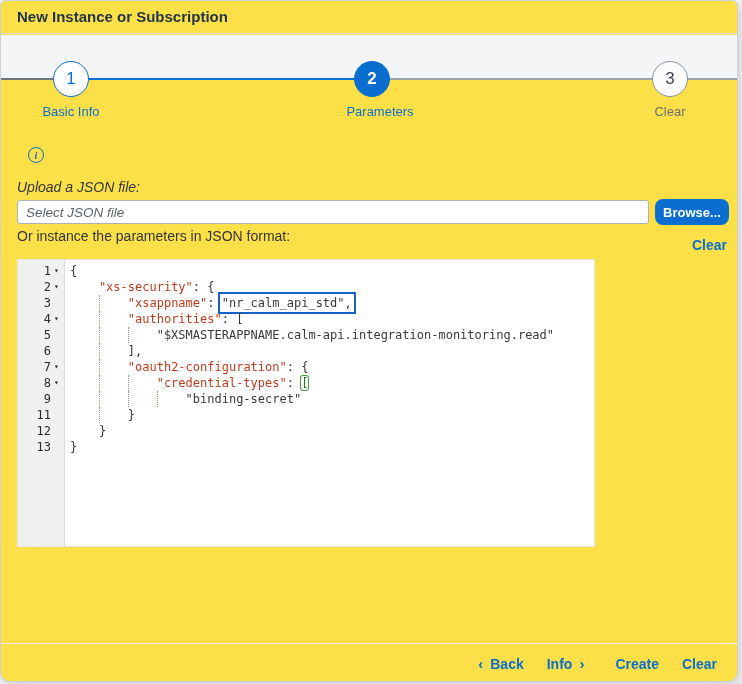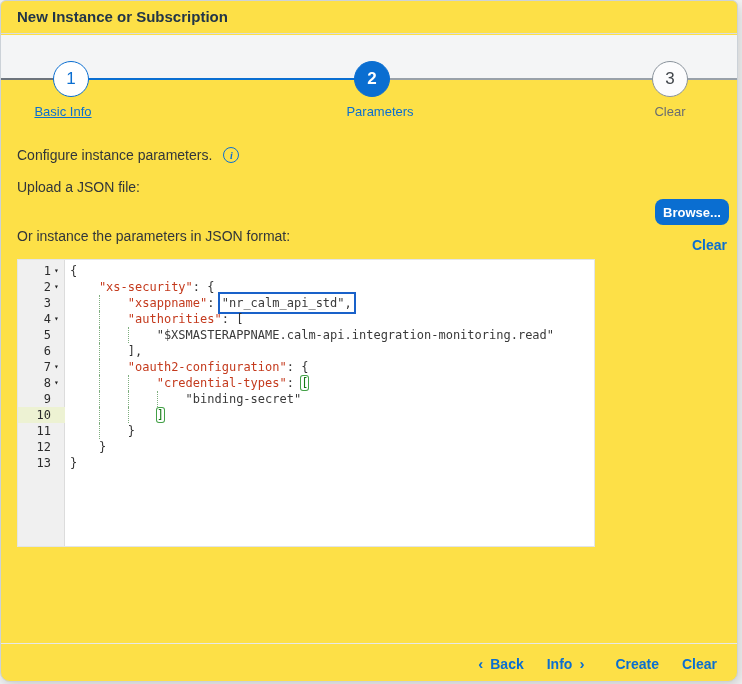--- a/index.html
+++ b/index.html
@@ -15,27 +15,27 @@
   .band { position:absolute; left:0; top:34px; right:0; height:44px; background:#f4f5f6; }
   .track { position:absolute; top:77px; height:2px; background:#99a1a9; left:0; right:0; }
   .track-done { position:absolute; top:77px; height:2px; background:#0a6ed1; left:52px; width:319px; }
   .track-stub { position:absolute; top:77px; height:2px; background:#6d747c; left:0; width:53px; }
   .circ { position:absolute; top:60px; width:36px; height:36px; border-radius:50%;
           display:flex; align-items:center; justify-content:center; font-size:17px; background:#fff; }
   .c1 { left:52px;  border:1px solid #0a6ed1; color:#0a6ed1; }
   .c2 { left:353px; background:#0a6ed1; color:#fff; font-weight:700; border:1px solid #0a6ed1; }
   .c3 { left:651px; border:1px solid #8a939c; color:#42474c; background:#fcfcfd; }
   .slab { position:absolute; top:103px; transform:translateX(-50%); font-size:13px; white-space:nowrap; }
-  .s1 { left:62px;  color:#0a6ed1;text-decoration:underline; } .s2 { left:379px; color:#0a6ed1; } .s3 { left:669px; color:#6a6d70; }
+  .s1 { left:70px;  color:#0a6ed1; } .s2 { left:379px; color:#0a6ed1; } .s3 { left:669px; color:#6a6d70; }
   
   .instr { position:absolute; left:16px; top:146px; font-size:14px; color:#32363a; display:flex; align-items:center; }
   .info { display:inline-flex; width:16px; height:16px; border:1.6px solid #0a6ed1; border-radius:50%;
           color:#0a6ed1; align-items:center; justify-content:center; margin-left:11px;
           font:700 italic 10px "Liberation Serif", serif; cursor:pointer; }
-  .uplbl { position:absolute; left:16px; top:178px; font-size:14px; color:#32363a; }
+  .uplbl { position:absolute; left:16px; top:178px; font-size:14px; color:#32363a;font-style:italic; }
   .file-input { position:absolute; left:16px; top:199px; width:632px; height:24px;
           border:1px solid #a9b2ba; border-radius:3px; padding:0 8px; font-size:13.5px; color:#32363a;
           font-family:"Liberation Sans", sans-serif; outline:none; }
   .file-input::placeholder { color:#5d656c; font-style:italic; opacity:1; }
   .browse { position:absolute; left:654px; top:198px; width:74px; height:26px; background:#0a6ed1;
           color:#fff; border:none; border-radius:8px; font:600 13px "Liberation Sans", sans-serif; cursor:pointer; }
   .orlbl { position:absolute; left:16px; top:227px; font-size:14px; color:#32363a; }
   .clear { position:absolute; right:10px; top:236px; font:600 14px "Liberation Sans", sans-serif;
           color:#0a6ed1; background:none; border:none; cursor:pointer; }
   
@@ -88,25 +88,25 @@
     <span>2</span>
   </div>
   <div class="circ c3">
     <span>3</span>
   </div>
   <div class="slab s1">Basic Info</div>
   <div class="slab s2">Parameters</div>
   <div class="slab s3">Clear</div>
 
   <div class="instr">
-    <span>Configure instance parameters.</span>
     <span class="info">i</span>
   </div>
 
   <div class="uplbl">Upload a JSON file:</div>
+  <input class="file-input" type="text" placeholder="Select JSON file" style="">
   <button class="browse">Browse...</button>
 
   <div class="orlbl">Or instance the parameters in JSON format:</div>
   <button class="clear">Clear</button>
 
   <div class="editor">
     <div class="gutter-bg"></div>
     <div class="lines">
         <div class="row">
           <div class="g">
@@ -163,27 +163,20 @@
             <span class="fold">▾</span>
           </div>
           <div class="c"><span class="ind"></span><span class="ind gl"></span><span class="ind gl"></span><span class="k">"credential-types"</span><span class="p">: </span><span class="b">[</span></div>
         </div>
         <div class="row">
           <div class="g">
             <span class="num">9</span>
             <span class="fold"></span>
           </div>
           <div class="c"><span class="ind"></span><span class="ind gl"></span><span class="ind gl"></span><span class="ind gl"></span><span class="s">"binding-secret"</span></div>
-        </div>
-        <div class="row">
-          <div class="g act">
-            <span class="num">10</span>
-            <span class="fold"></span>
-          </div>
-          <div class="c"><span class="ind"></span><span class="ind gl"></span><span class="ind gl"></span><span class="b">]</span></div>
         </div>
         <div class="row">
           <div class="g">
             <span class="num">11</span>
             <span class="fold"></span>
           </div>
           <div class="c"><span class="ind"></span><span class="ind gl"></span><span class="p">}</span></div>
         </div>
         <div class="row">
           <div class="g">

